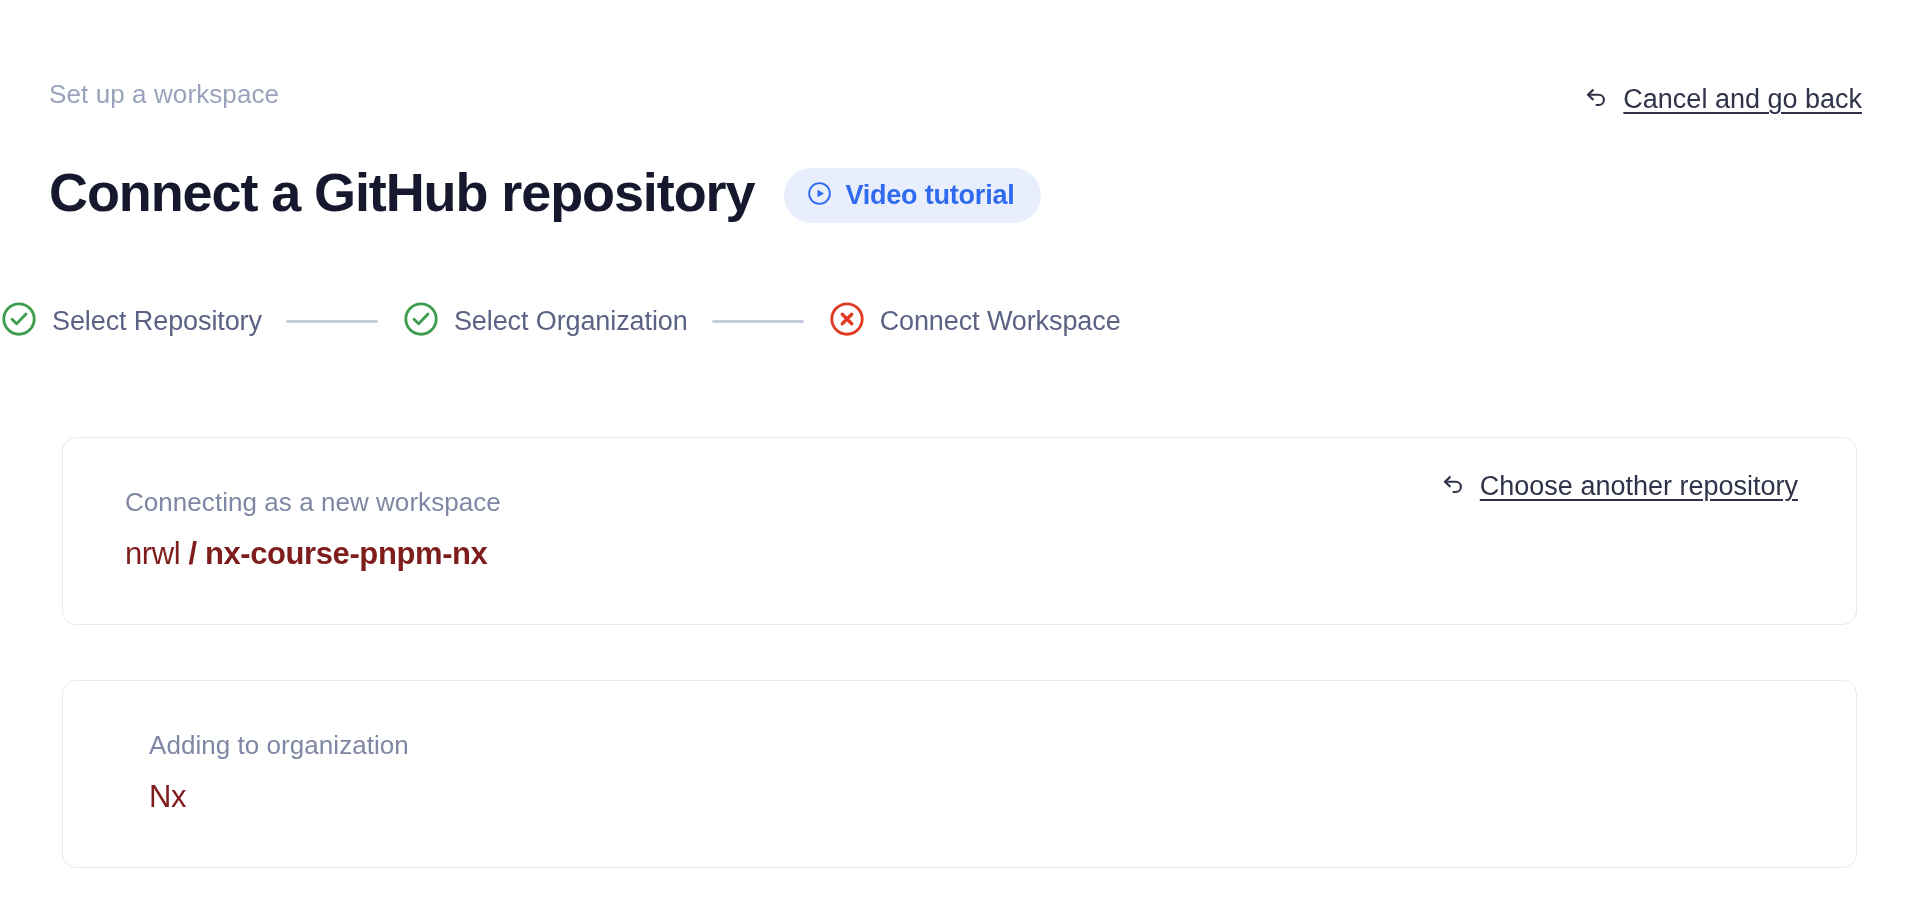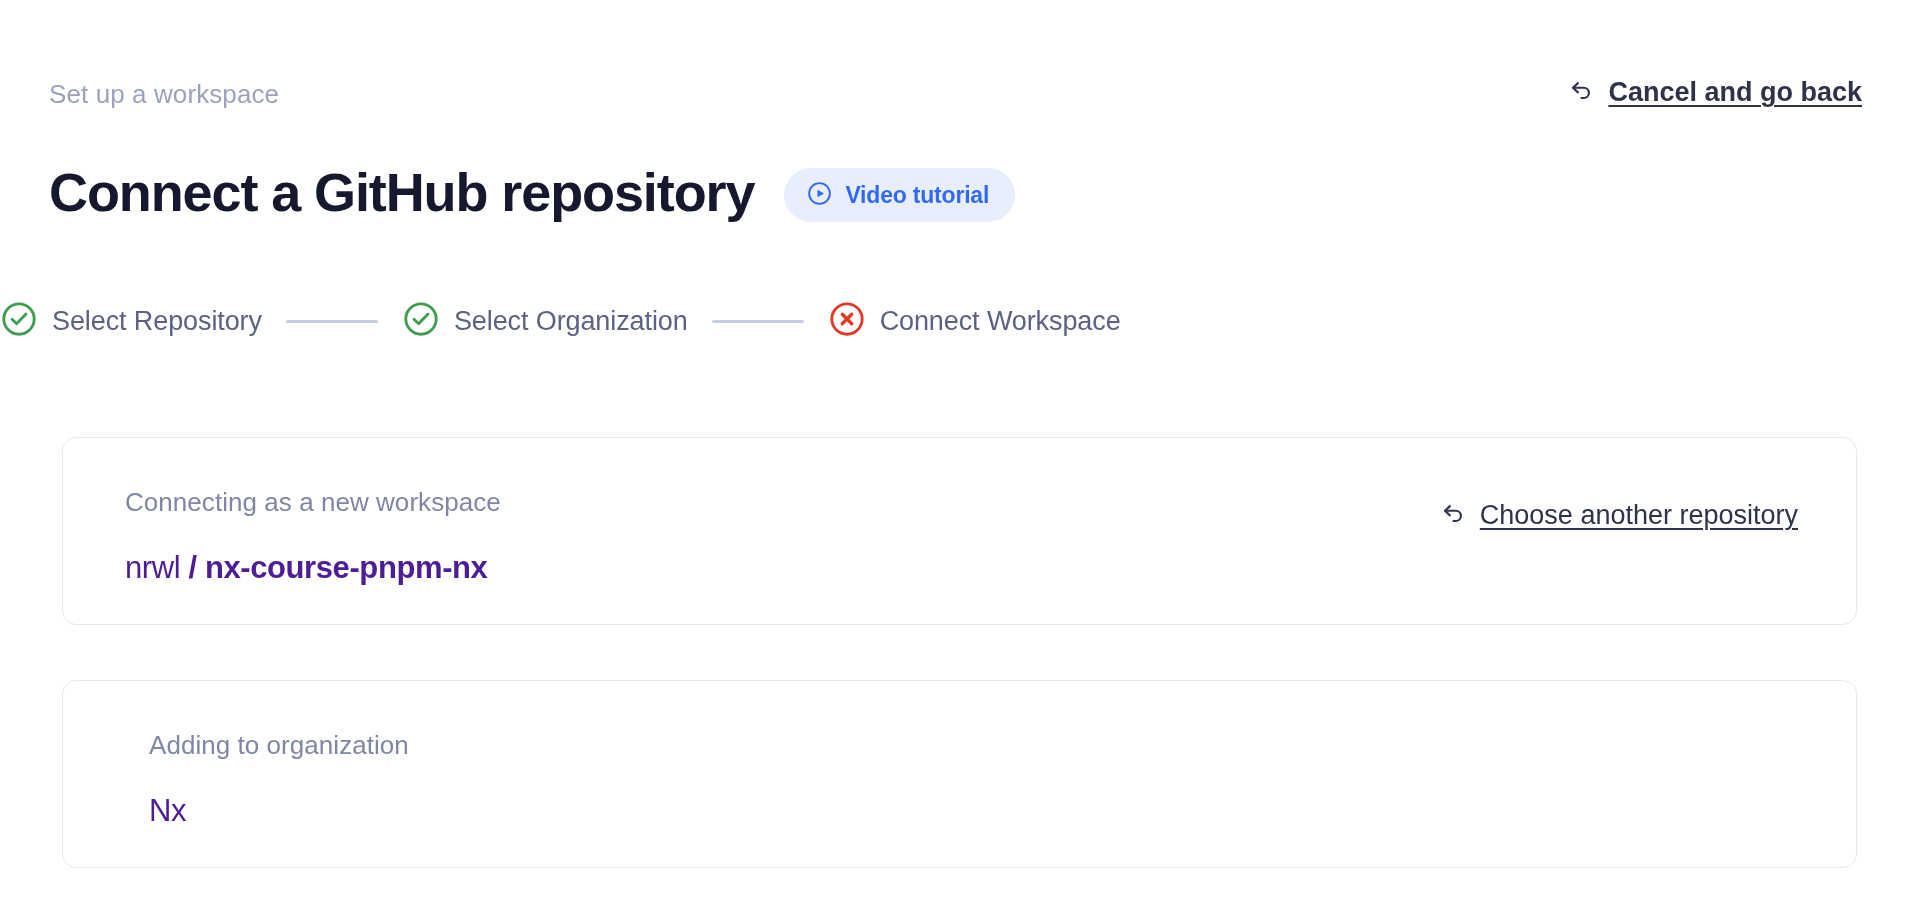--- a/index.html
+++ b/index.html
@@ -59,39 +59,38 @@
     gap: 12px;
     background: #e9eefc;
     border-radius: 999px;
     padding: 12px 26px 12px 22px;
     cursor: pointer;
     border: none;
     position: relative;
     top: 3px;
   }
   .video-badge .badge-label {
-    font-size: 23px;
+    font-size: 27px;
     font-weight: 700;
     color: #2f6bf0;
     letter-spacing: -0.2px;
     white-space: nowrap;
   }
   .play-icon { display: block; }
 
   
   .cancel-link {
     position: absolute;
     right: 62px;
-    top: 75px;
+    top: 82px;
     display: inline-flex;
     align-items: center;
     gap: 12px;
     cursor: pointer;
     text-decoration: none;
-    font-weight: bold;
   }
   .cancel-link .link-text {
     font-size: 27px;
     line-height: 34px;
     color: #2f3349;
     text-decoration: underline;
     text-underline-offset: 4px;
     text-decoration-thickness: 1.5px;
     white-space: nowrap;
   }
@@ -151,36 +150,36 @@
   }
 
   .card-kicker {
     font-size: 26px;
     line-height: 32px;
     color: #7f87a4;
     letter-spacing: 0.05px;
   }
 
   .card-value {
-    margin-top: 31px;
+    margin-top: 17px;
     font-size: 31px;
     line-height: 38px;
-    color: #4c1d95;
+    color: #7f1d1d;
     letter-spacing: -0.4px;
     font-weight: 400;
   }
   .card-value .owner { font-weight: 400; }
   .card-value .sep { font-weight: 700; }
   .card-value .repo { font-weight: 700; }
   .card-value.medium { font-weight: 500; }
 
   .card-action {
     position: absolute;
     right: 58px;
-    top: 60px;
+    top: 31px;
     display: inline-flex;
     align-items: center;
     gap: 12px;
     cursor: pointer;
     text-decoration: none;
   }
   .card-action .link-text {
     font-size: 27px;
     line-height: 34px;
     color: #2f3349;

